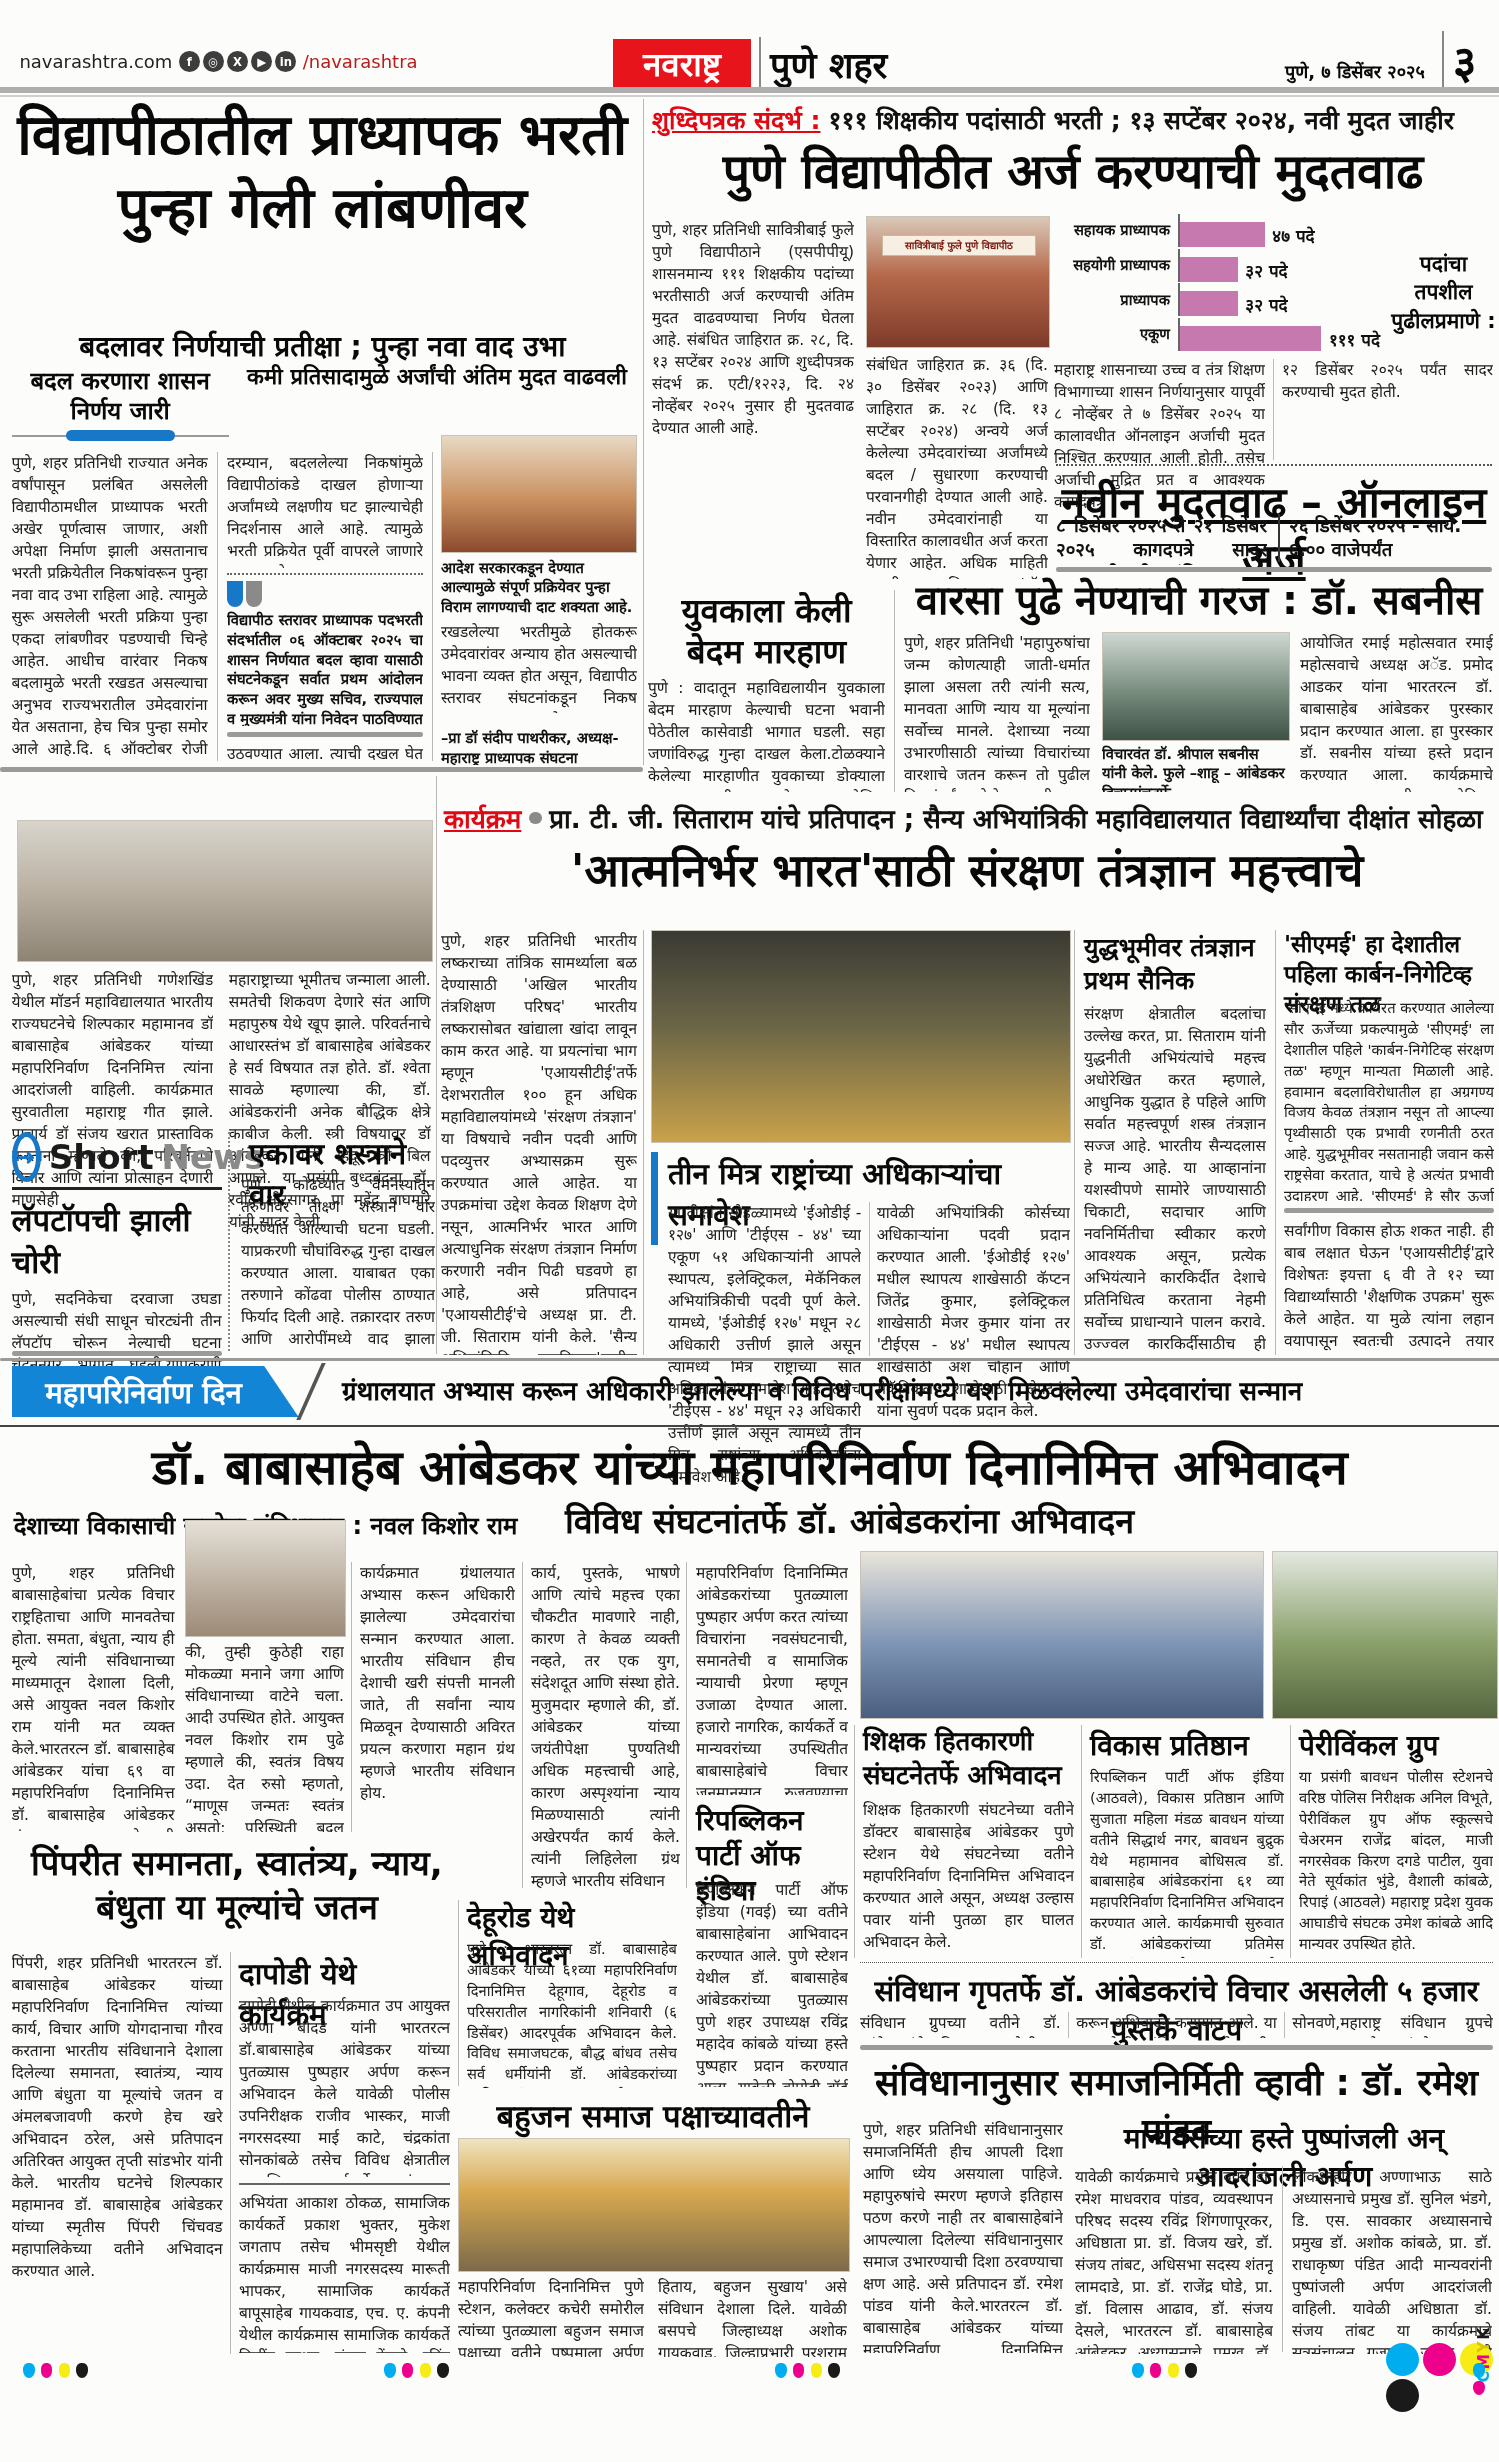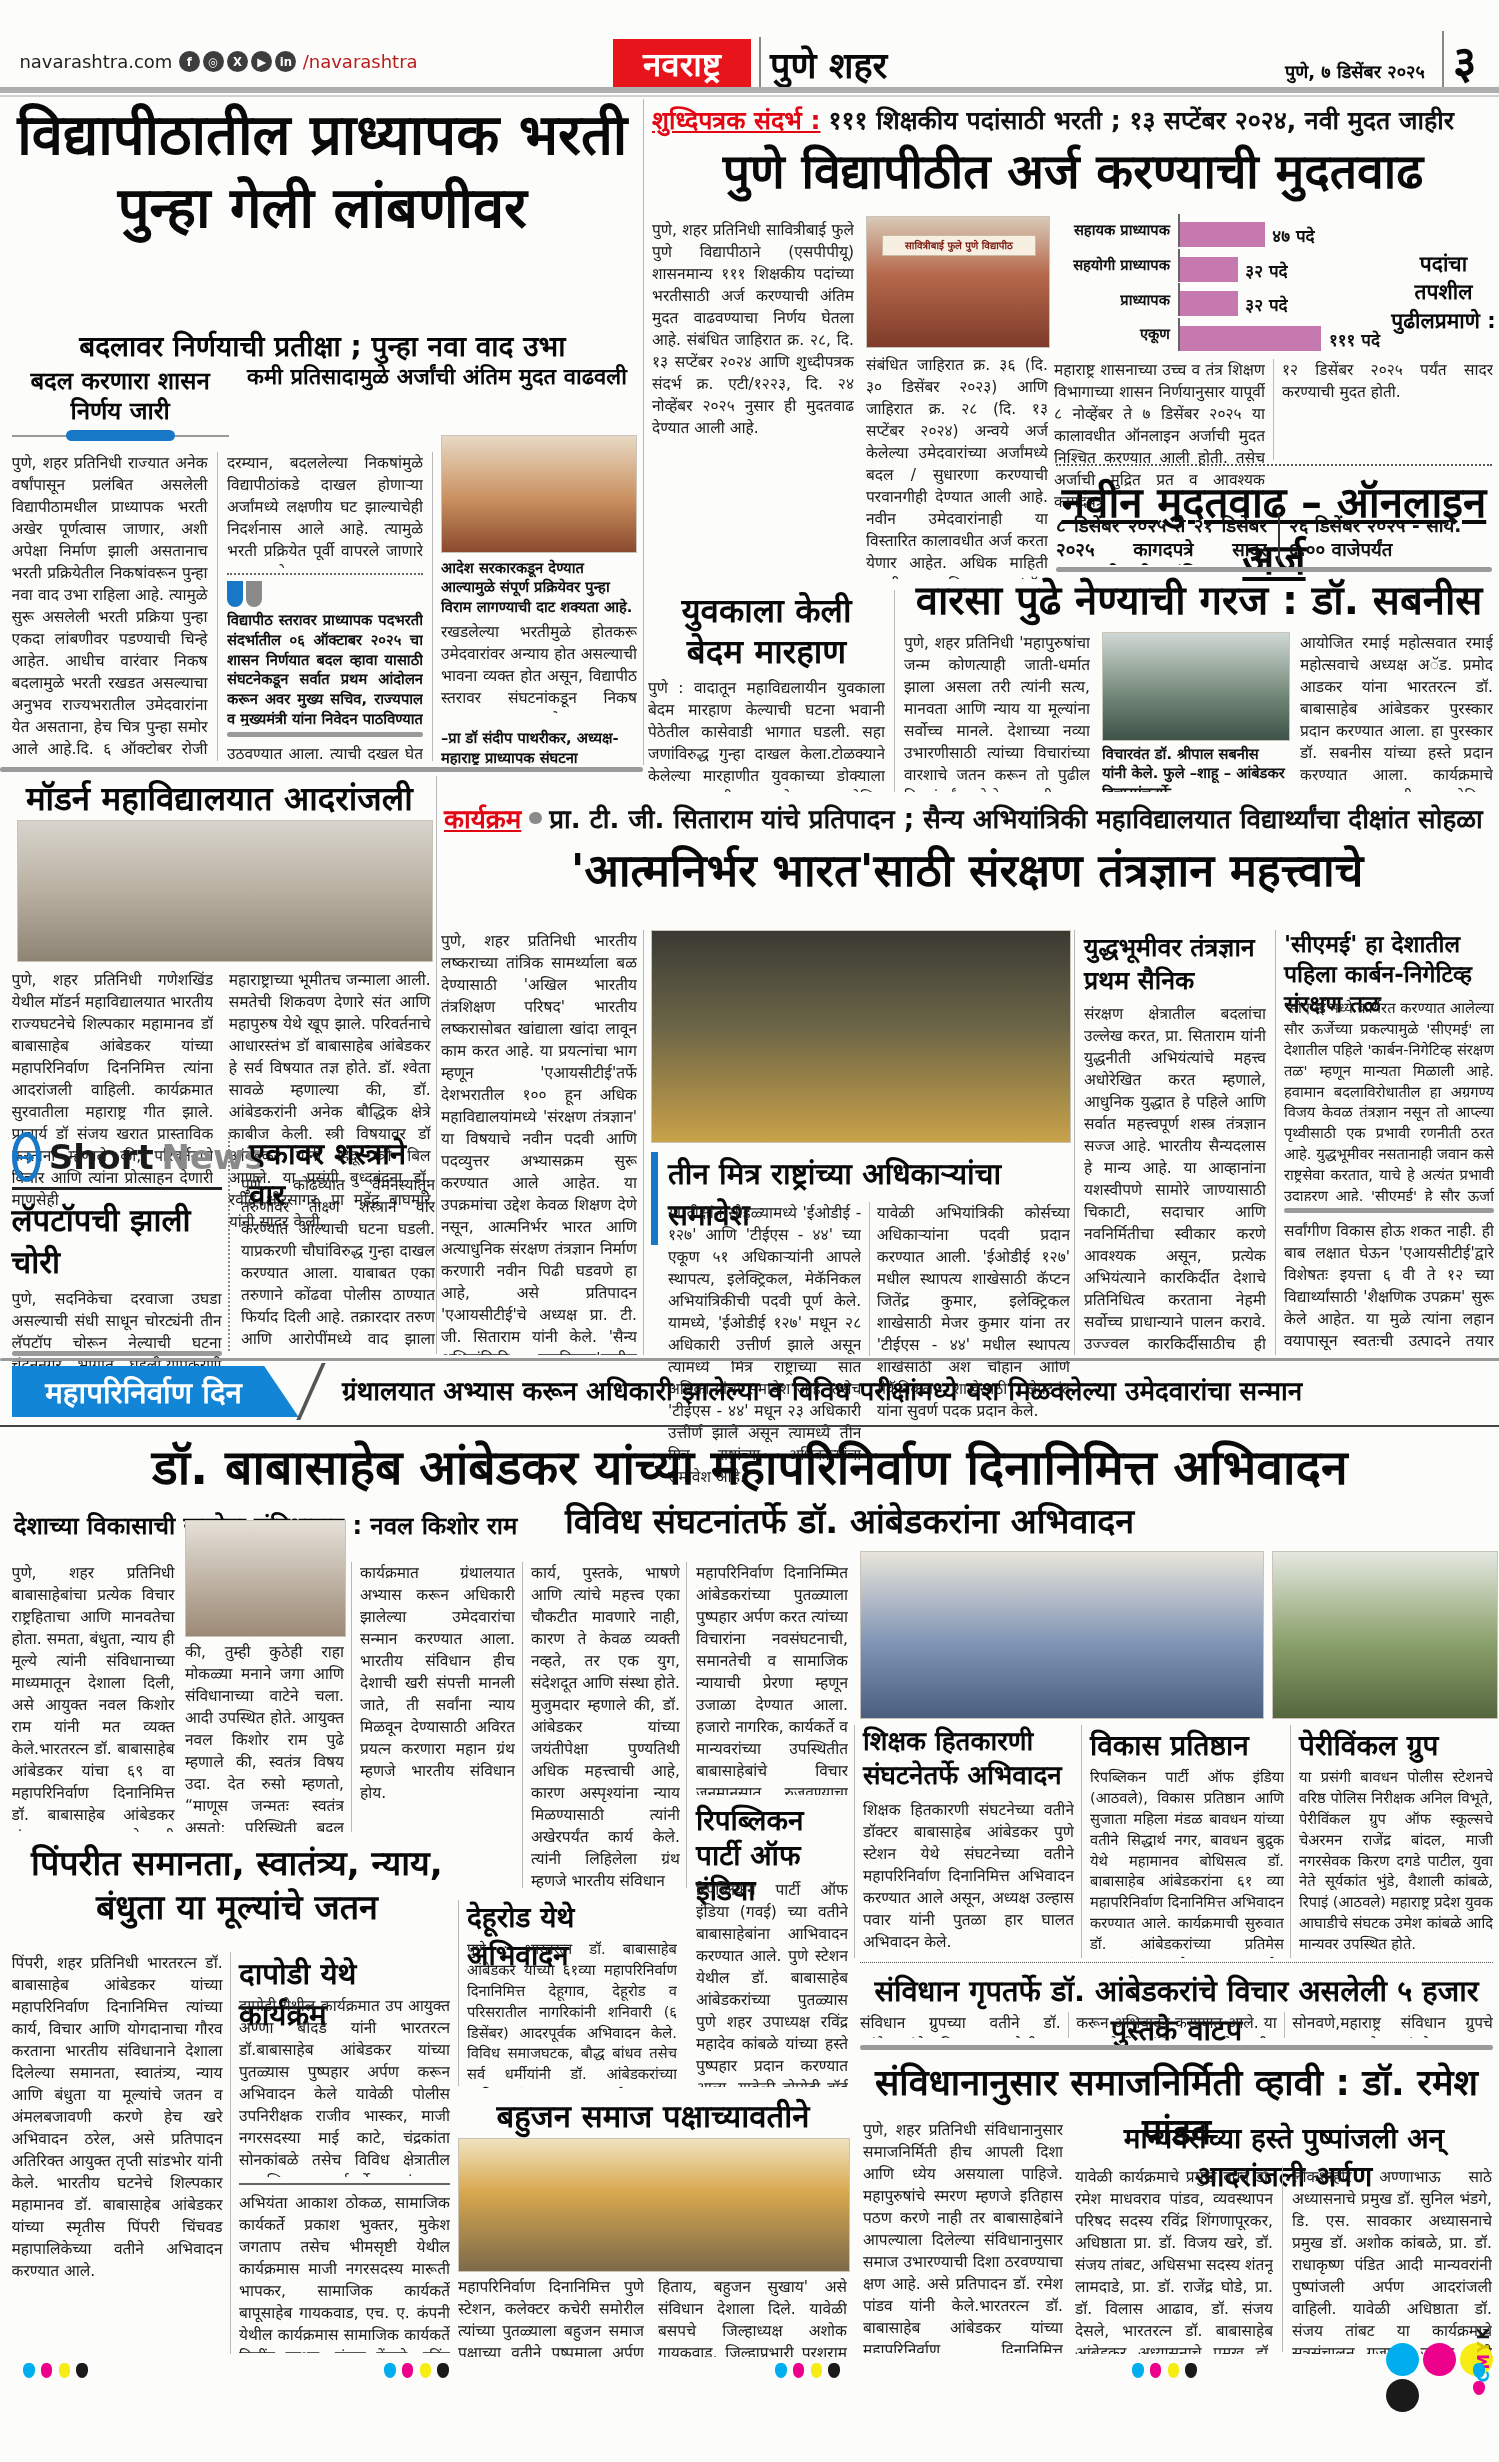--- a/index.html
+++ b/index.html
@@ -145,21 +145,20 @@
   <div class="abs hl center" style="left:648px;top:590px;width:237px;font-size:33px;line-height:1.25;">युवकाला केली बेदम मारहाण</div>
   <div class="abs bt" style="left:648px;top:677px;width:237px;height:115px;">पुणे : वादातून महाविद्यलायीन युवकाला बेदम मारहाण केल्याची घटना भवानी पेठेतील कासेवाडी भागात घडली. सहा जणांविरुद्ध गुन्हा दाखल केला.टोळक्याने केलेल्या मारहाणीत युवकाच्या डोक्याला दुखापत झाली. युवकाने खडक पोलिस ठाण्यात फिर्याद दिली आहे.</div>
   <div class="vr" style="left:894px;top:590px;height:202px;"></div>
 
   <div class="abs hl center" style="left:904px;top:571px;width:590px;font-size:40px;">वारसा पुढे नेण्याची गरज : डॉ. सबनीस</div>
   <div class="abs bt" style="left:904px;top:632px;width:186px;height:160px;">पुणे, शहर प्रतिनिधी 'महापुरुषांचा जन्म कोणत्याही जाती-धर्मात झाला असला तरी त्यांनी सत्य, मानवता आणि न्याय या मूल्यांना सर्वोच्च मानले. देशाच्या नव्या उभारणीसाठी त्यांच्या विचारांच्या वारशाचे जतन करून तो पुढील पिढ्यांपर्यंत पोहोचवण्याची आज नितांत गरज आहे,' असे प्रतिपादन ज्येष्ठ</div>
   <div class="photo" style="left:1102px;top:632px;width:186px;height:107px;background:linear-gradient(180deg,#cfd8d2,#6f8576 60%,#3f5248);"></div>
   <div class="abs cap" style="left:1102px;top:744px;width:186px;height:48px;overflow:hidden;">विचारवंत डॉ. श्रीपाल सबनीस यांनी केले. फुले –शाहू – आंबेडकर विचारमंचतर्फे</div>
   <div class="abs bt" style="left:1300px;top:632px;width:193px;height:160px;">आयोजित रमाई महोत्सवात रमाई महोत्सवाचे अध्यक्ष अॅड. प्रमोद आडकर यांना भारतरत्न डॉ. बाबासाहेब आंबेडकर पुरस्कार प्रदान करण्यात आला. हा पुरस्कार डॉ. सबनीस यांच्या हस्ते प्रदान करण्यात आला. कार्यक्रमाचे अध्यक्षस्थान माजी नगरसेविका लता राजगुरू यांनी भूषविले.</div>
 
-  <div class="abs hl center" style="left:7.8px;top:775px;width:423px;font-size:33px;">मॉडर्न महाविद्यालयात आदरांजली</div>
   <div class="photo" style="left:17px;top:820px;width:414px;height:140px;background:linear-gradient(180deg,#d8d4cc,#b9b0a2 50%,#8e8474);"></div>
   <div class="abs" style="left:11.6px;top:969px;width:419px;height:152px;column-count:2;column-gap:15.5px;">
     <div class="bt">पुणे, शहर प्रतिनिधी गणेशखिंड येथील मॉडर्न महाविद्यालयात भारतीय राज्यघटनेचे शिल्पकार महामानव डॉ बाबासाहेब आंबेडकर यांच्या महापरिनिर्वाण दिननिमित्त त्यांना आदरांजली वाहिली. कार्यक्रमात सुरवातीला महाराष्ट्र गीत झाले. प्राचार्य डॉ संजय खरात प्रास्ताविक करताना म्हणाले की, परिवर्तनाचे विचार आणि त्यांना प्रोत्साहन देणारी माणसेही</div>
     <div class="bt">महाराष्ट्राच्या भूमीतच जन्माला आली. समतेची शिकवण देणारे संत आणि महापुरुष येथे खूप झाले. परिवर्तनाचे आधारस्तंभ डॉ बाबासाहेब आंबेडकर हे सर्व विषयात तज्ञ होते. डॉ. श्वेता सावळे म्हणाल्या की, डॉ. आंबेडकरांनी अनेक बौद्धिक क्षेत्रे काबीज केली. स्त्री विषयावर डॉ आंबेडकर यांनी हिंदू स्त्री बिल आणले. या प्रसंगी बुध्दवंदना डॉ. रवींद्र क्षीरसागर, प्रा महेंद्र वाघमारे यांनी सादर केली.</div>
   </div>
 
   <div class="abs" style="left:11.6px;top:1132px;width:210px;">
     <div style="display:flex;align-items:center;gap:7.8px;">
       <span style="width:40px;height:40px;border:5.4px solid #1778c8;border-radius:50%;display:inline-flex;align-items:center;justify-content:center;color:#1778c8;font-size:23px;font-weight:bold;">➜</span>
       <span style="font-size:34px;font-weight:bold;color:#1a1a1a;">Short</span>

